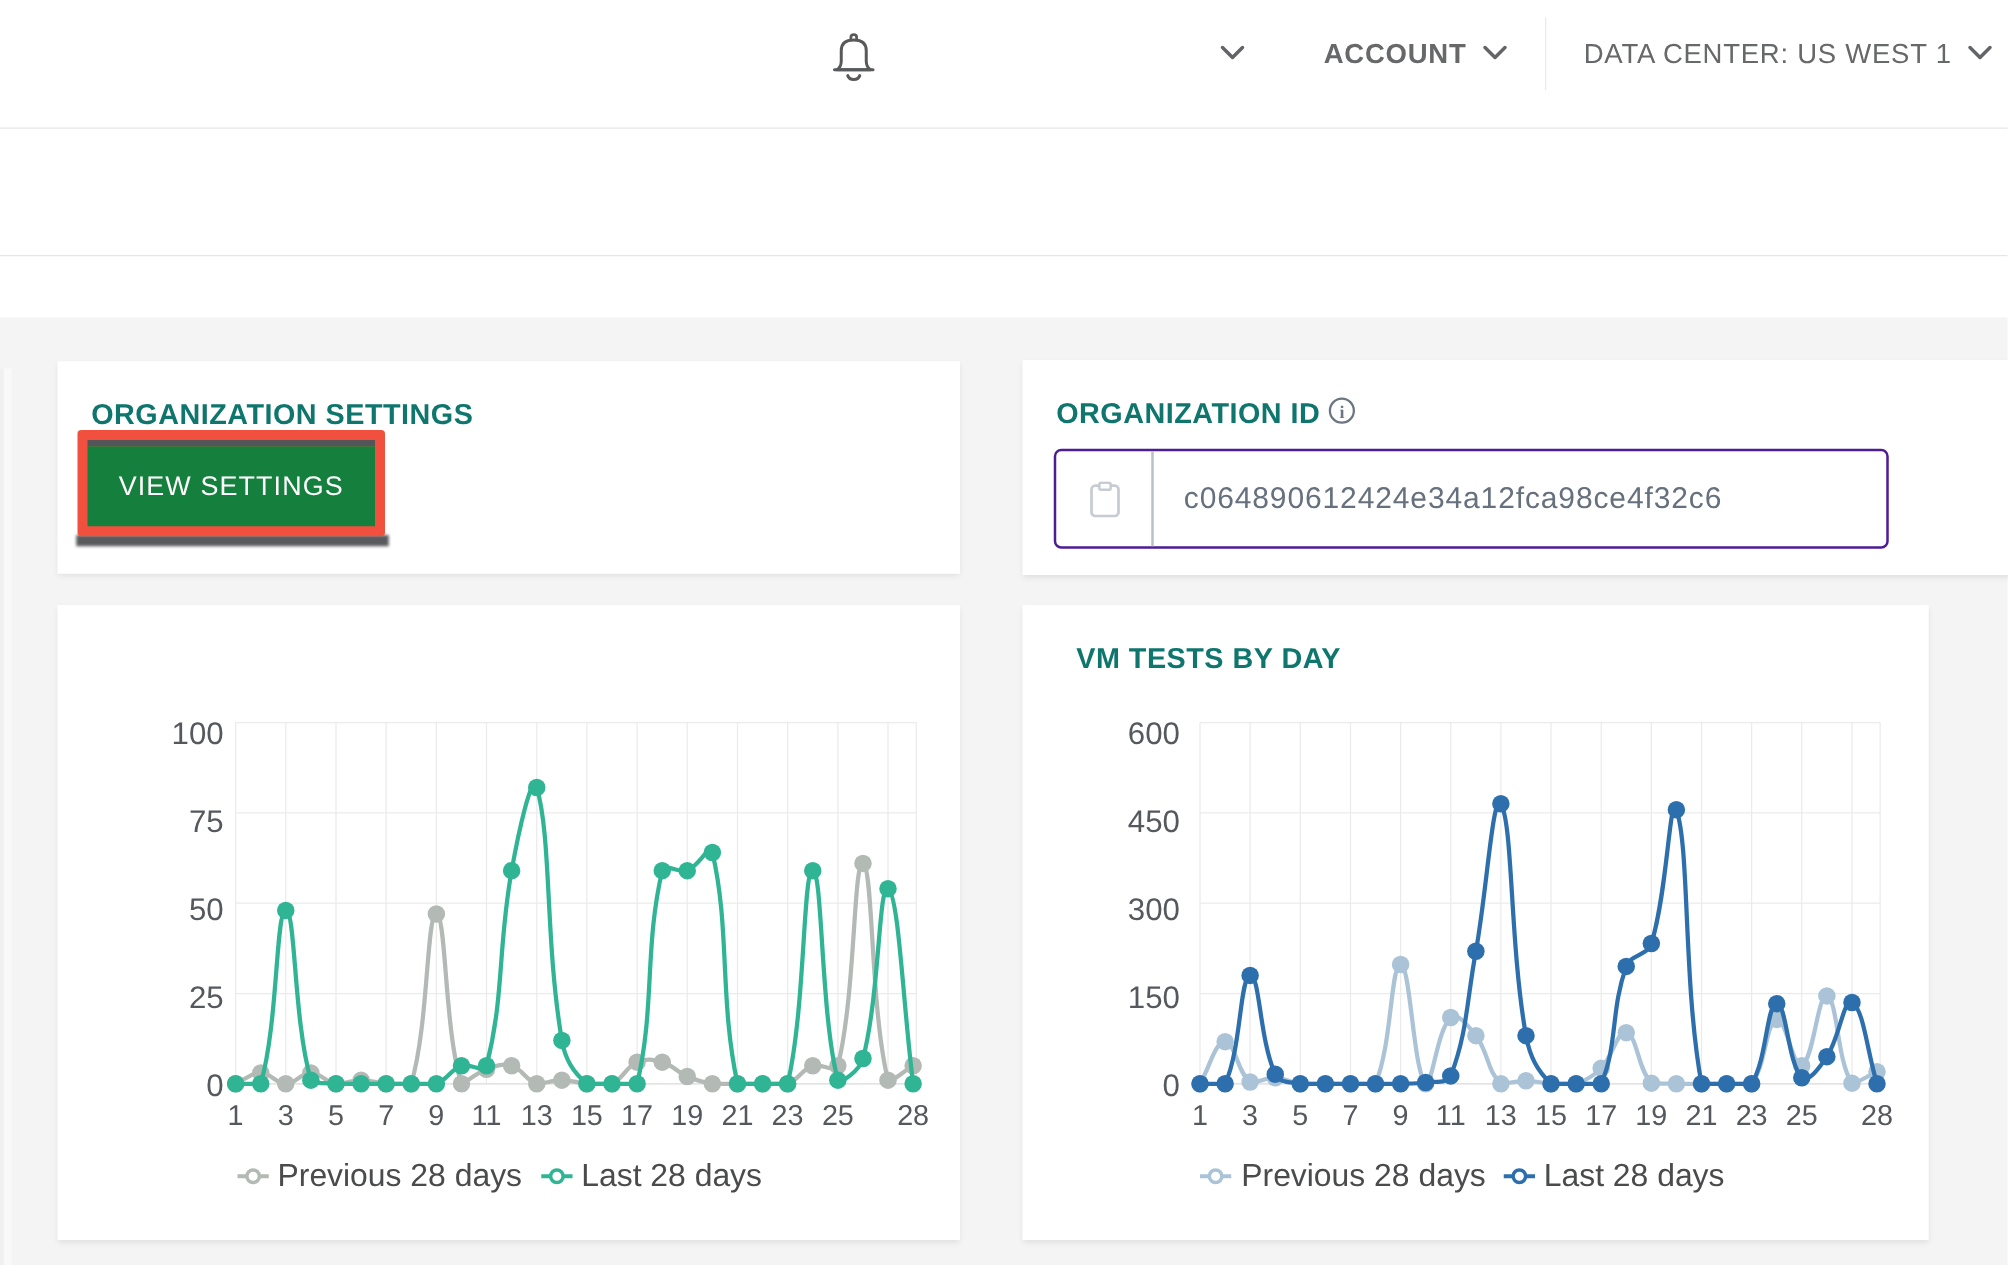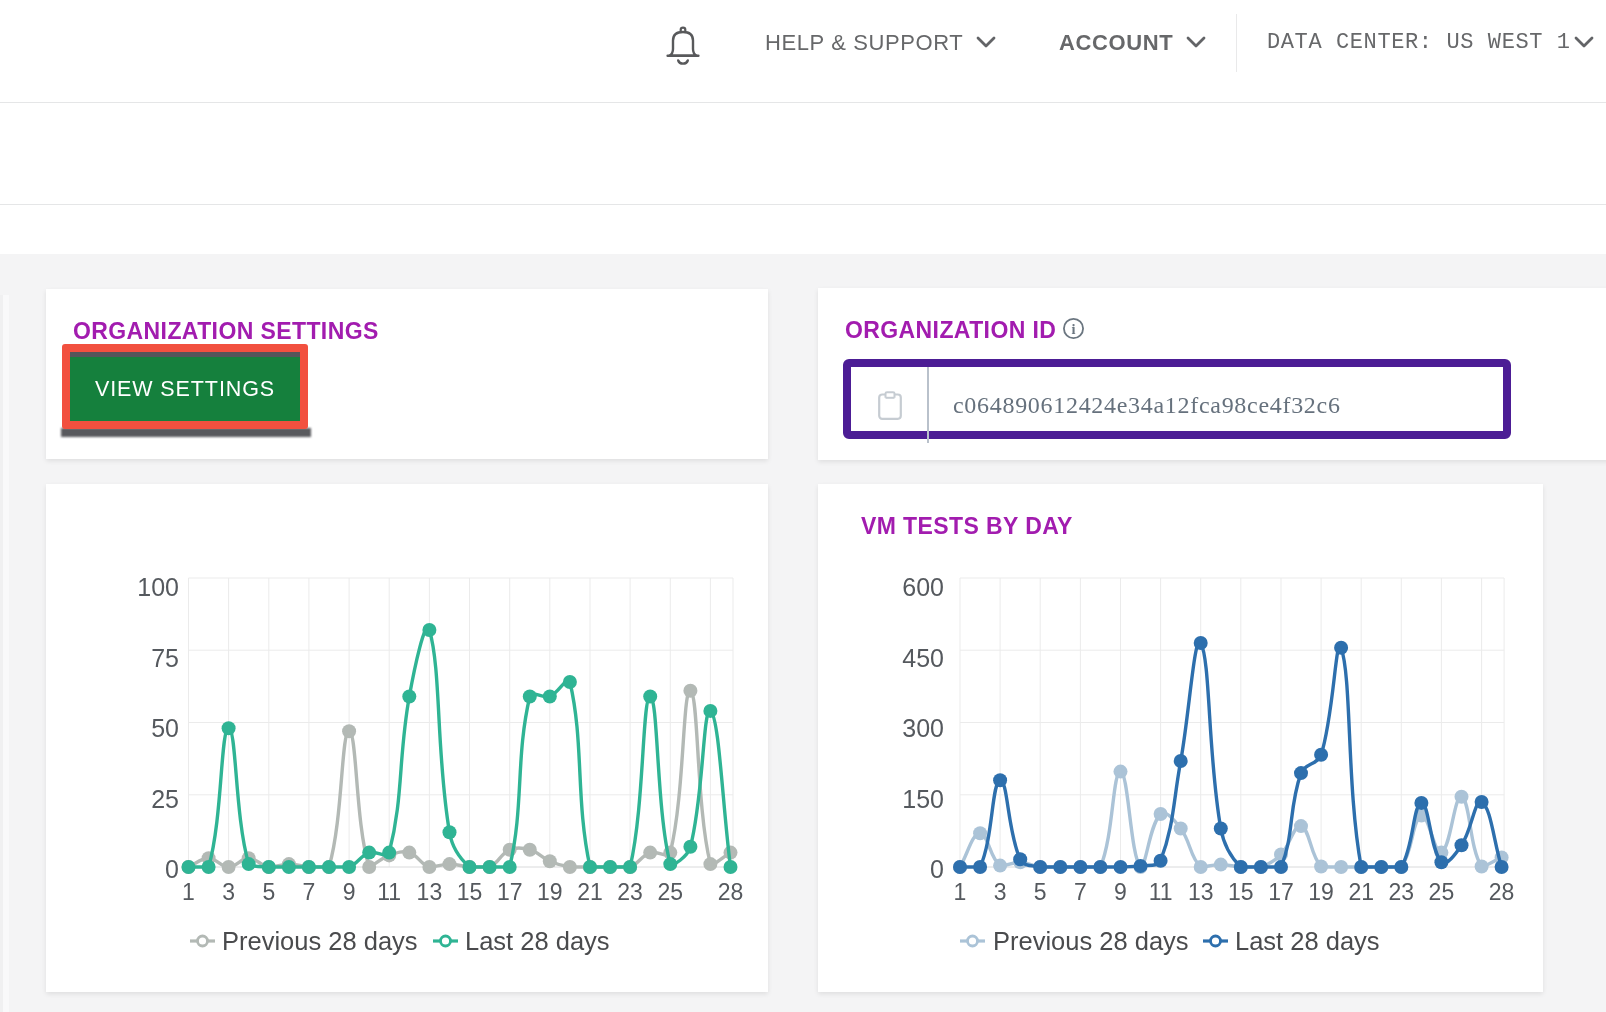--- a/index.html
+++ b/index.html
@@ -1,42 +1,41 @@
 <!DOCTYPE html>
 <html><head>
 <meta charset="utf-8">
 <style>
   * { margin:0; padding:0; box-sizing:border-box; }
   html,body { width:1606px; height:1012px; background:#fff; font-family:"Liberation Sans", sans-serif; overflow:hidden; }
   .abs { position:absolute; }
   .hdr-item { position:absolute; top:0; line-height:86px; font-size:22px; color:#67686a; letter-spacing:0.6px; white-space:nowrap; }
   .card { position:absolute; background:#fff; box-shadow:0 2px 5px rgba(0,0,0,0.09); }
-  .card-title { position:absolute; font-size:23px; font-weight:bold; color:#a21caf; letter-spacing:0.4px; white-space:nowrap; }
+  .card-title { position:absolute; font-size:23px; font-weight:bold; color:#0f766e; letter-spacing:0.4px; white-space:nowrap; }
 </style>
 </head>
 <body>
 
 <div class="abs" style="left:0;top:0;width:1606px;height:102px;background:#fff;">
 
   <svg class="abs" style="left:664px;top:25px;" width="38" height="42" viewBox="0 0 38 42">
     <path d="M16.7 7.4 L16.7 4.8 Q16.7 2.6 19 2.6 Q21.3 2.6 21.3 4.8 L21.3 7.4" fill="none" stroke="#58595b" stroke-width="2.2"></path>
     <path d="M9 15.5 Q9 7 19 7 Q29 7 29 15.5 L29 24 Q29 28.5 32.5 30.8 L5.5 30.8 Q9 28.5 9 24 Z" fill="none" stroke="#58595b" stroke-width="2.4" stroke-linejoin="round"></path>
     <path d="M3.6 30.8 L34.4 30.8" fill="none" stroke="#58595b" stroke-width="2.4" stroke-linecap="round"></path>
     <path d="M14.2 35.5 Q15.3 38.6 19 38.6 Q22.7 38.6 23.8 35.5" fill="none" stroke="#58595b" stroke-width="2.4" stroke-linecap="round"></path>
   </svg>
-  <div class="hdr-item" style="left:765px;">HELP &amp; SUPPORT</div>
   <svg class="abs" style="left:976px;top:36px;" width="20" height="12" viewBox="0 0 20 12">
       <path d="M2 2 L10 10 L18 2" fill="none" stroke="#636467" stroke-width="2.8" stroke-linecap="round" stroke-linejoin="round"></path>
     </svg>
   <div class="hdr-item" style="left:1059px;font-weight:bold;">ACCOUNT</div>
   <svg class="abs" style="left:1186px;top:36px;" width="20" height="12" viewBox="0 0 20 12">
       <path d="M2 2 L10 10 L18 2" fill="none" stroke="#636467" stroke-width="2.8" stroke-linecap="round" stroke-linejoin="round"></path>
     </svg>
   <div class="abs" style="left:1236px;top:14px;width:1px;height:58px;background:#e9e9ea;"></div>
-  <div class="hdr-item" style="left:1267px;font-family:Liberation Mono, monospace;">DATA CENTER: US WEST 1</div>
+  <div class="hdr-item" style="left:1267px;">DATA CENTER: US WEST 1</div>
   <svg class="abs" style="left:1574px;top:36px;" width="20" height="12" viewBox="0 0 20 12">
       <path d="M2 2 L10 10 L18 2" fill="none" stroke="#636467" stroke-width="2.8" stroke-linecap="round" stroke-linejoin="round"></path>
     </svg>
 </div>
 <div class="abs" style="left:0;top:102px;width:1606px;height:1px;background:#e5e6e7;"></div>
 <div class="abs" style="left:0;top:204px;width:1606px;height:1px;background:#e5e6e7;"></div>
 
 <div class="abs" style="left:0;top:254px;width:1606px;height:758px;background:#f4f4f5;"></div>
 <div class="abs" style="left:0;top:295px;width:3px;height:717px;background:#f0f0f1;"></div>
 <div class="abs" style="left:3px;top:295px;width:6px;height:717px;background:#f9f9fa;"></div>
@@ -51,21 +50,21 @@
     <div class="abs" style="left:8px;top:13px;width:230px;height:64px;background:#15803d;color:#fff;font-size:21.5px;letter-spacing:0.9px;text-align:center;line-height:64px;">VIEW SETTINGS</div>
   </div>
 </div>
 
 <div class="card" style="left:818px;top:288px;width:869px;height:172px;">
   <div class="card-title" style="left:27px;top:29px;">ORGANIZATION ID</div>
   <svg class="abs" style="left:244px;top:29px;" width="23" height="23" viewBox="0 0 24 24">
     <circle cx="12" cy="12" r="10" fill="none" stroke="#6b7680" stroke-width="1.9"></circle>
     <text x="12" y="18" font-size="15" font-family="Liberation Serif, serif" font-weight="bold" fill="#6b7680" text-anchor="middle">i</text>
   </svg>
-  <div class="abs" style="left:25px;top:71px;width:668px;height:80px;border:8px solid #4c1d95;border-radius:6px;background:#fff;font-family:Liberation Serif, serif;">
+  <div class="abs" style="left:25px;top:71px;width:668px;height:80px;border:2px solid #4c1d95;border-radius:6px;background:#fff;">
     <div class="abs" style="left:0;top:0;width:78px;height:76px;border-right:2px solid #b9c1cb;">
       <svg class="abs" style="left:27px;top:24px;" width="24" height="29" viewBox="0 0 24 29">
         <rect x="1.2" y="3.5" width="21.6" height="24.3" rx="3" fill="none" stroke="#c6ccd2" stroke-width="2.2"></rect>
         <path d="M7.5 6.8 L7.5 2.6 Q7.5 1.2 9 1.2 L15 1.2 Q16.5 1.2 16.5 2.6 L16.5 6.8" fill="#fff" stroke="#c6ccd2" stroke-width="2"></path>
         <line x1="7.5" y1="6.8" x2="16.5" y2="6.8" stroke="#c6ccd2" stroke-width="2"></line>
       </svg>
     </div>
     <div class="abs" style="left:102px;top:0;height:76px;line-height:76px;font-size:24px;color:#66717d;letter-spacing:0.7px;white-space:nowrap;">c064890612424e34a12fca98ce4f32c6</div>
   </div>
 </div>

